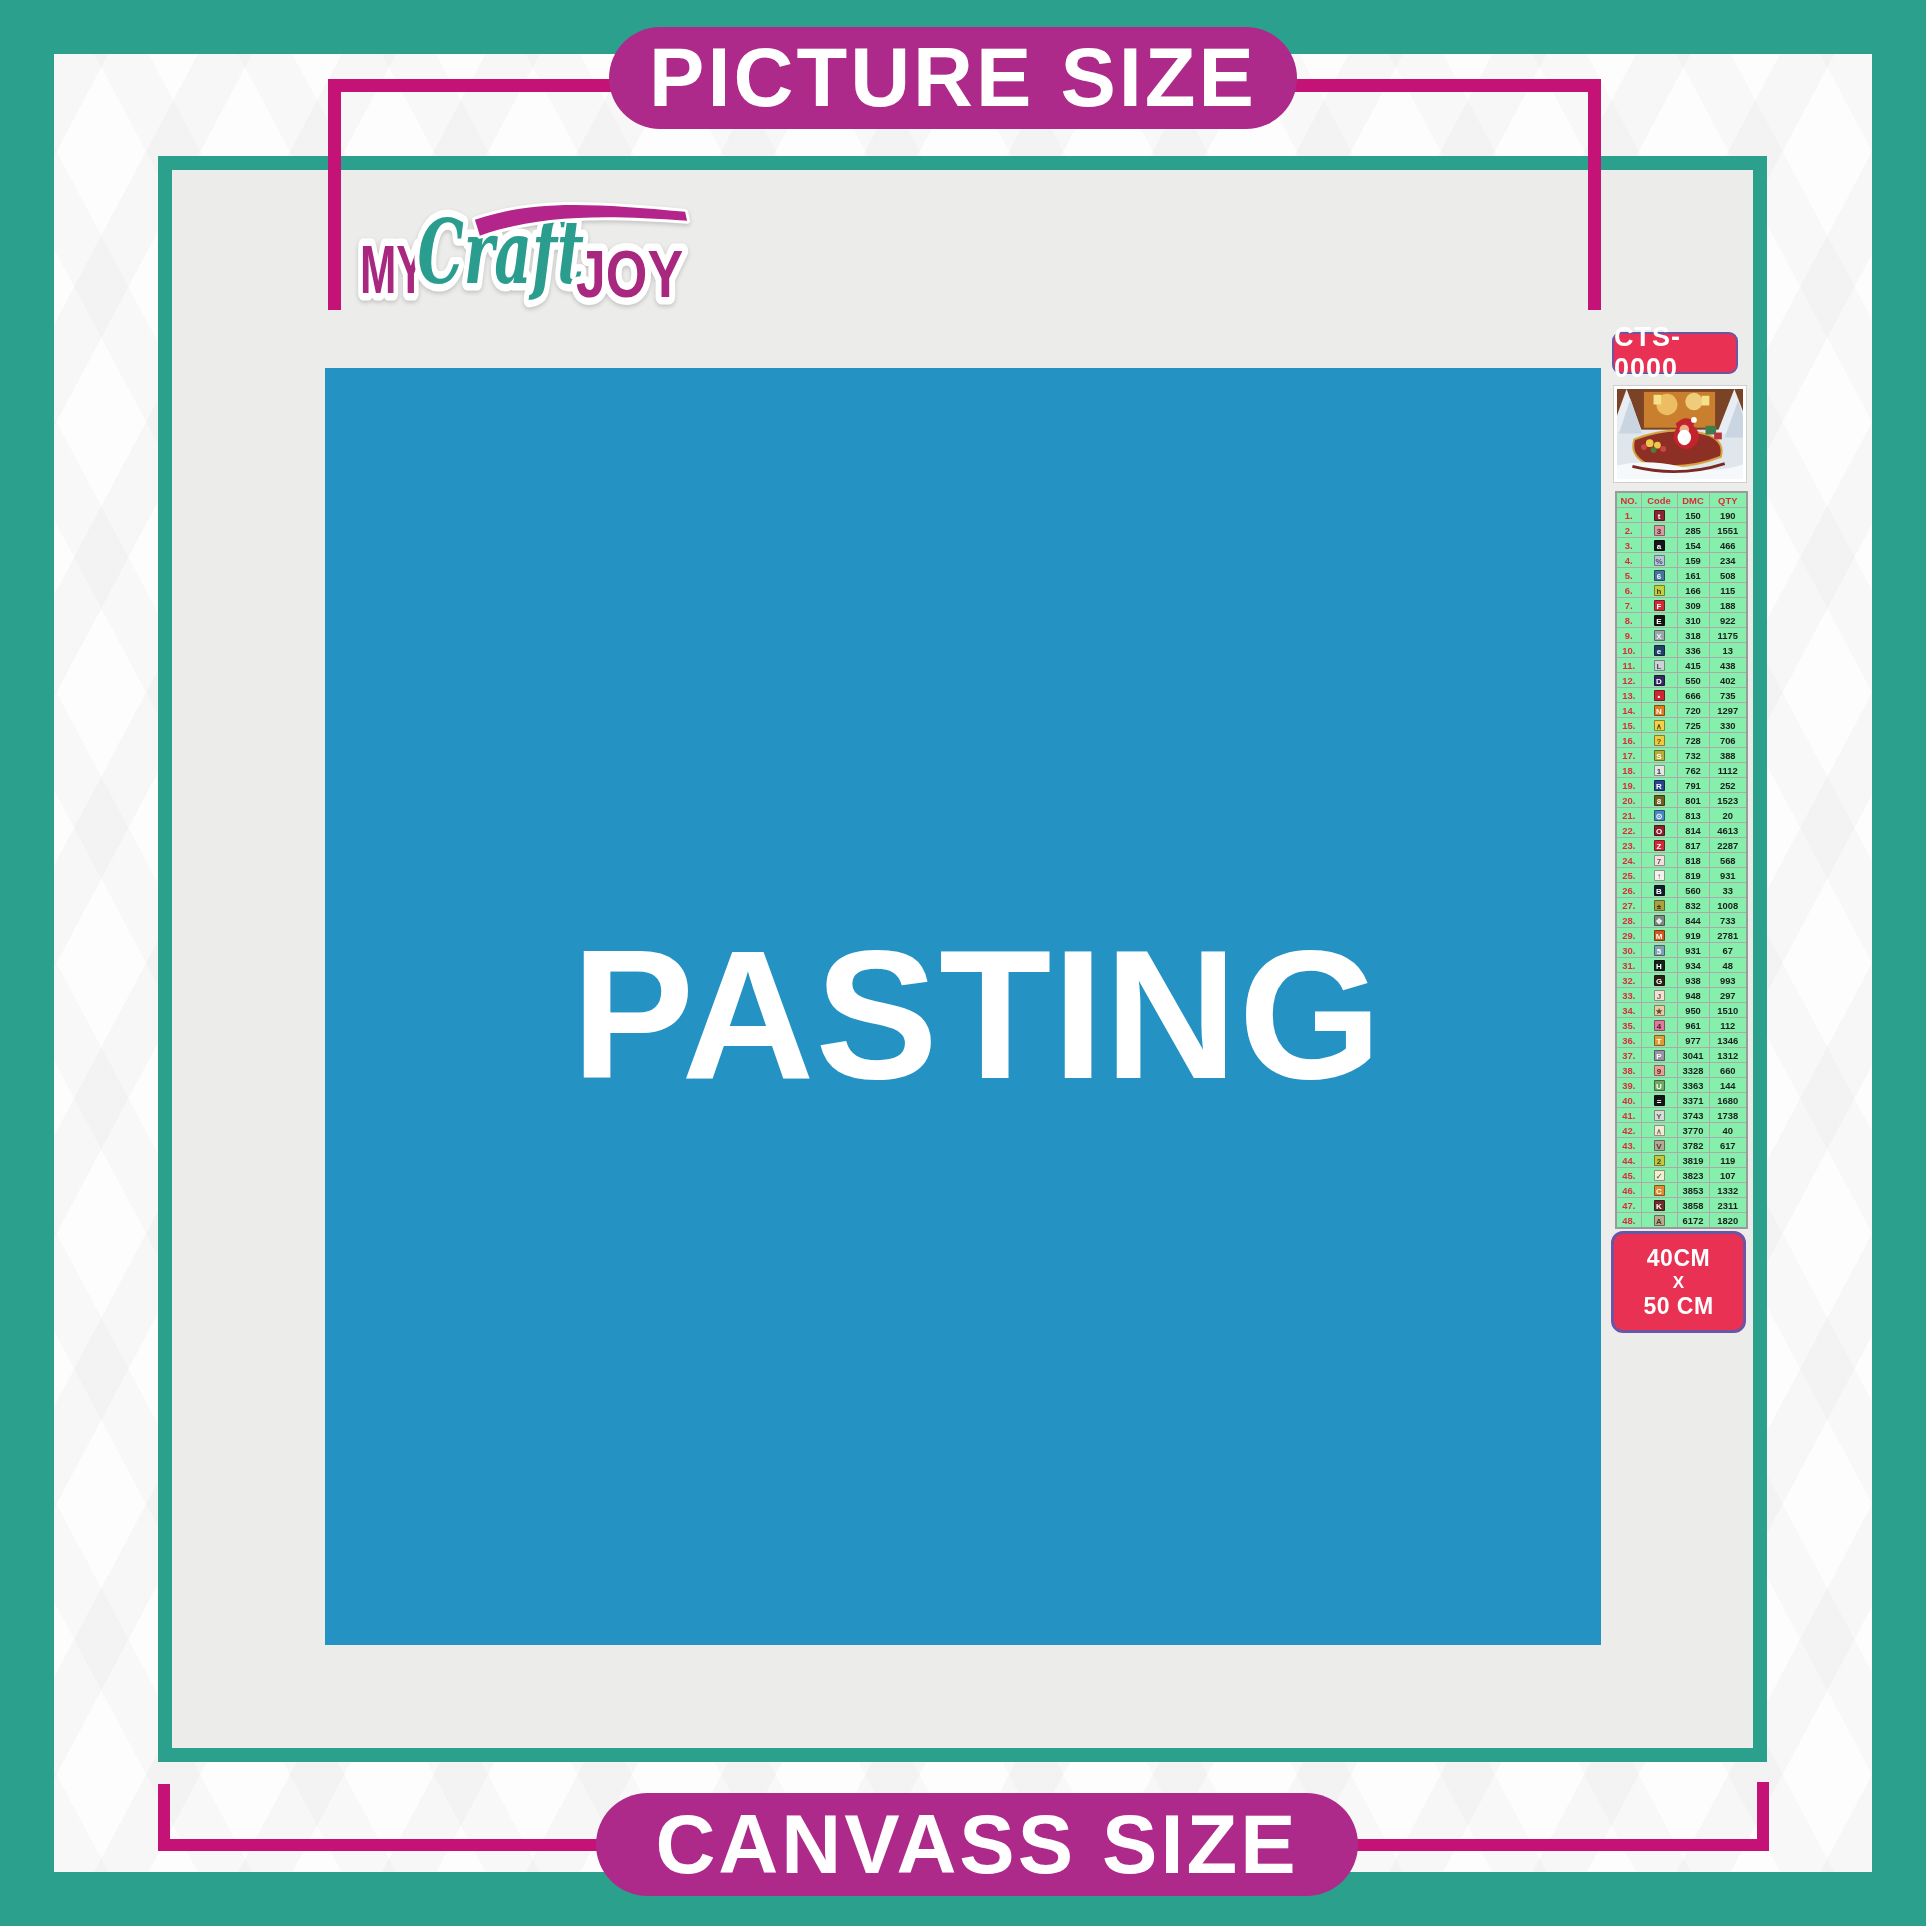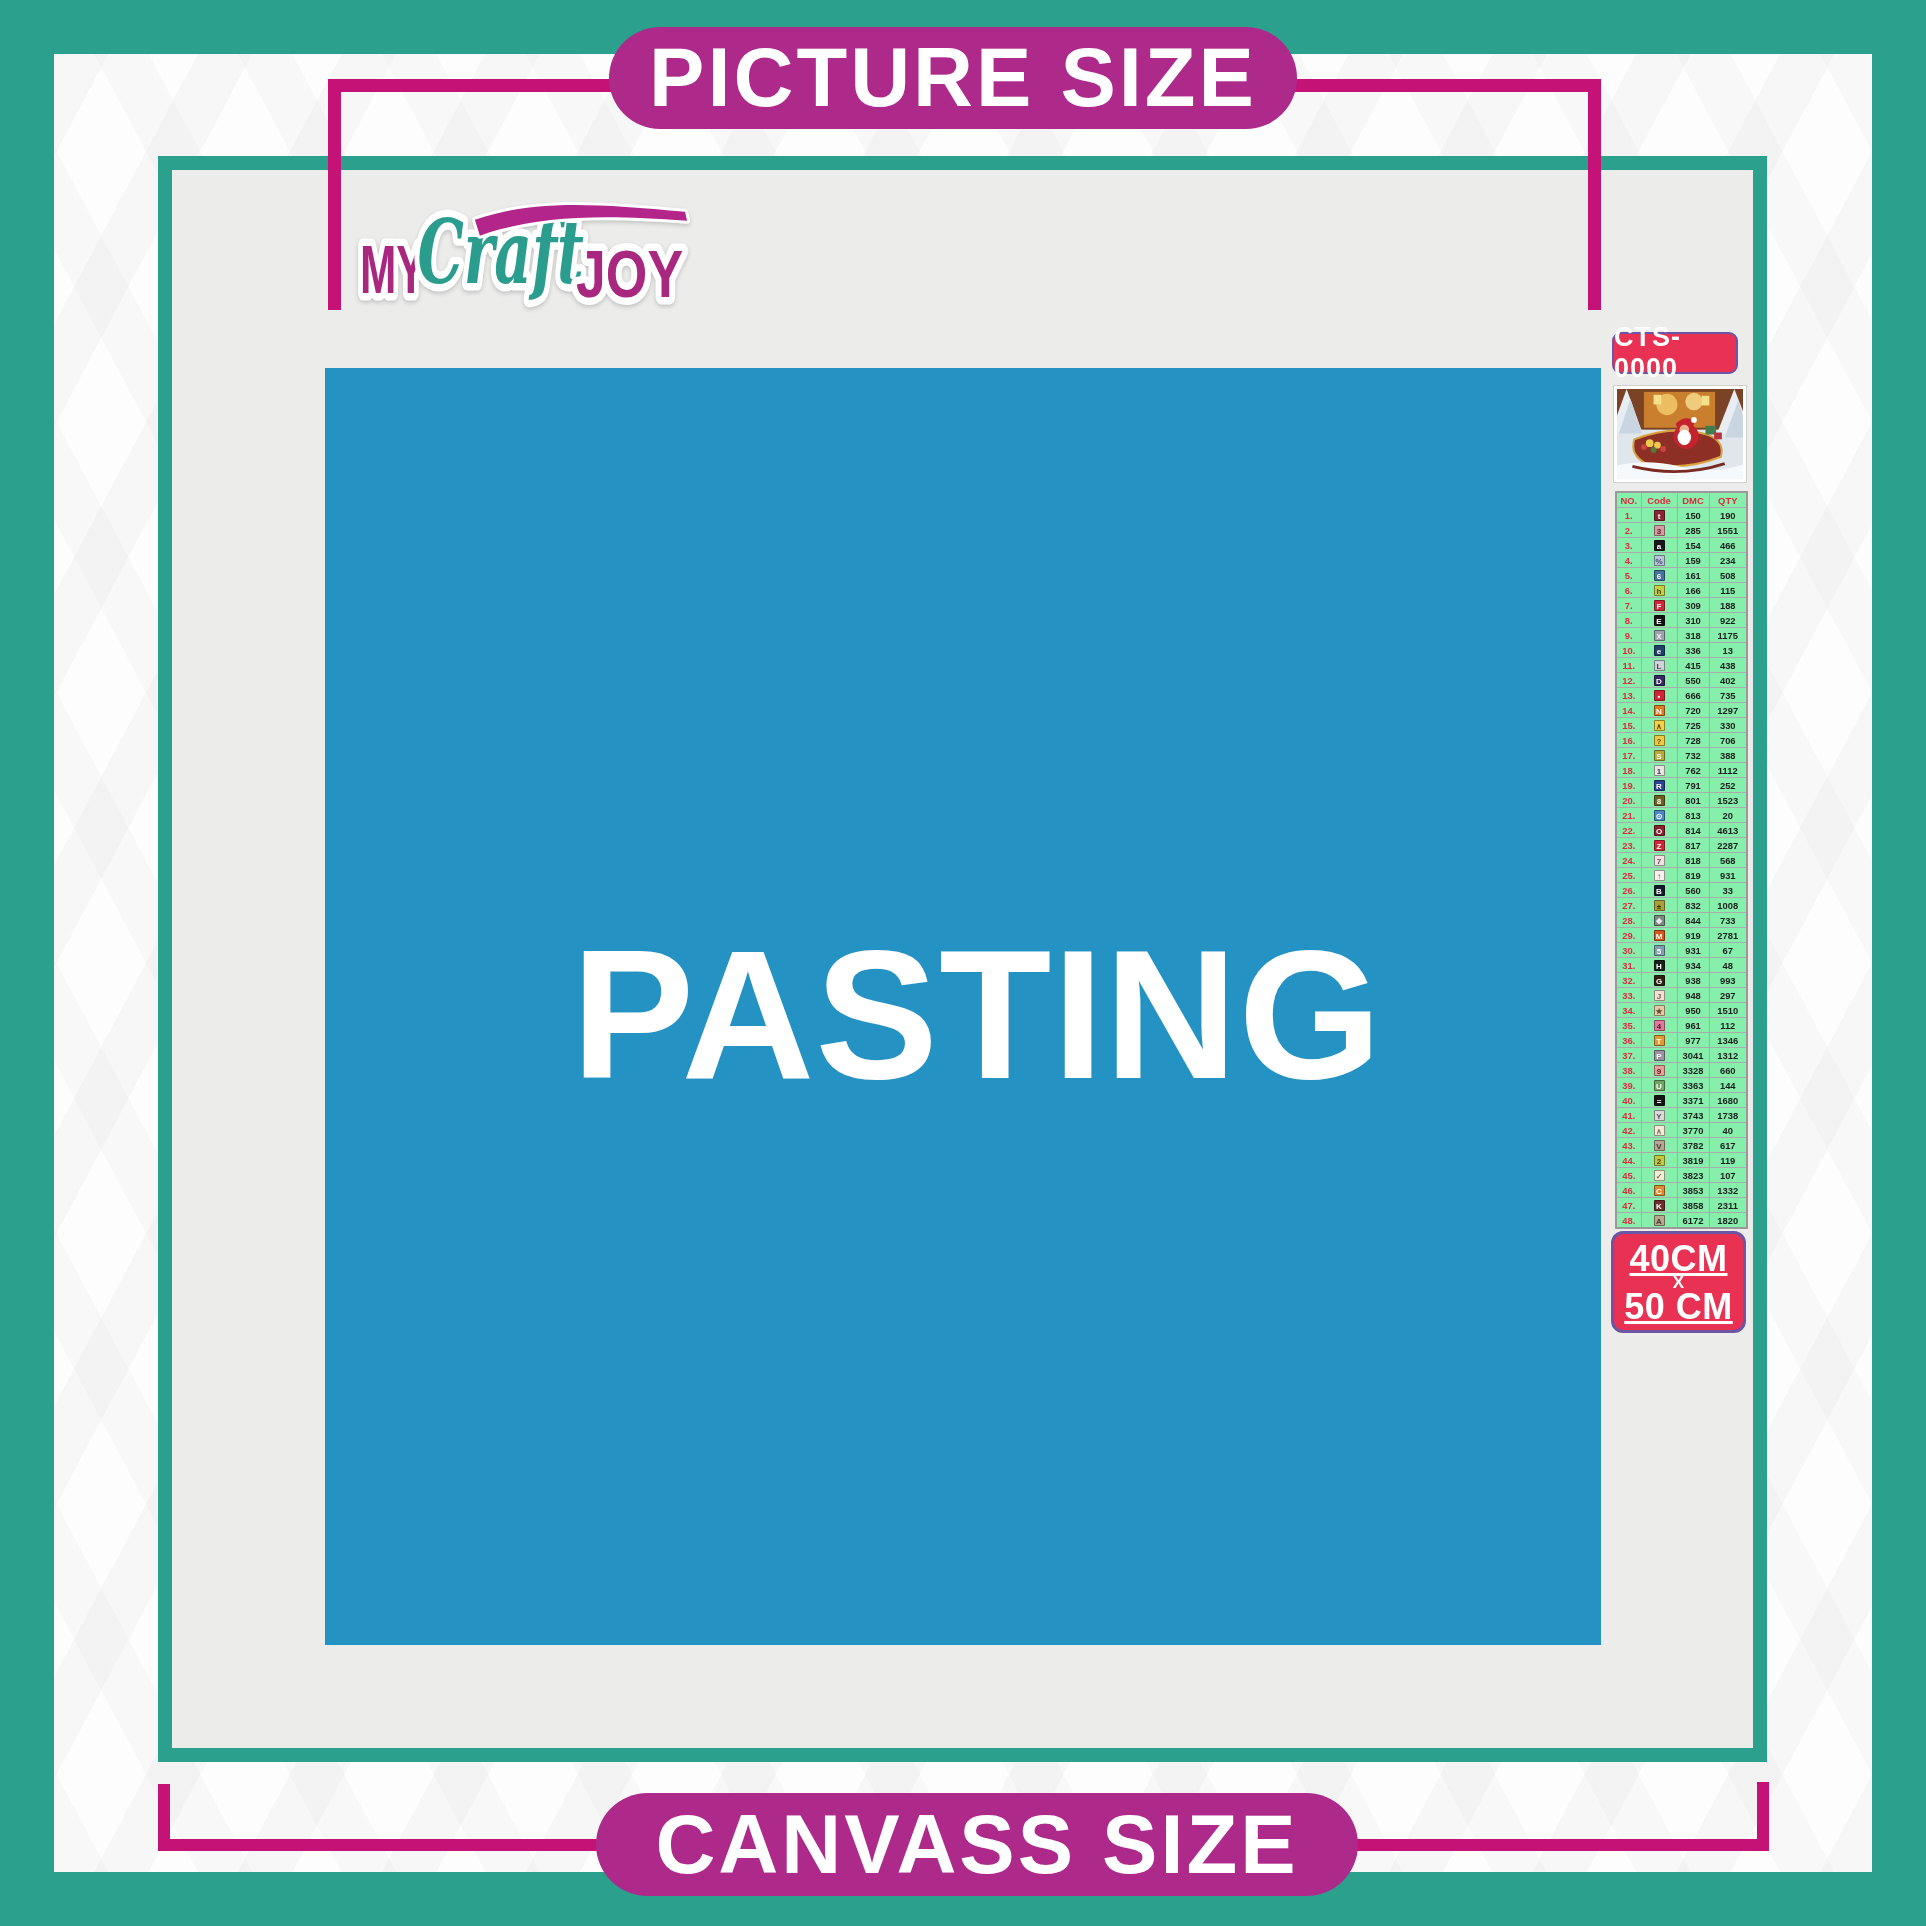--- a/index.html
+++ b/index.html
@@ -85,21 +85,21 @@
     font-weight:bold;border:1px solid rgba(0,0,0,0.4);border-radius:1px;
     vertical-align:middle;text-align:center;box-sizing:border-box;overflow:hidden;
   }
   .size-badge{
     position:absolute;left:1611px;top:1231px;width:135px;height:102px;z-index:3;
     background:var(--badge-red,#e93253);border:3px solid var(--badge-border,#6c55a3);
     border-radius:12px;color:#fff;font-weight:bold;text-align:center;
     display:flex;flex-direction:column;align-items:center;justify-content:center;
     box-sizing:border-box;
   }
-  .size-l{font-size:36px;line-height:33px;letter-spacing:0.5px;text-decoration:underline;}
+  .size-l{font-size:23px;line-height:33px;letter-spacing:0.5px;}
   .size-x{font-size:17px;line-height:15px;}
 </style>
 </head>
 <body>
 
 <div id="page" style="--teal: #2ba08c; --content-gray: #ececeb; --magenta-pill: #ad2a8a; --magenta-line: #c41277; --badge-red: #e93253; --badge-border: #6c55a3; --blue: #2592c4; --table-red: #e02840; --text-dark: #1d1d1d;">
 
   <div class="white-mat"></div>
 
   <div class="teal-frame"></div>

